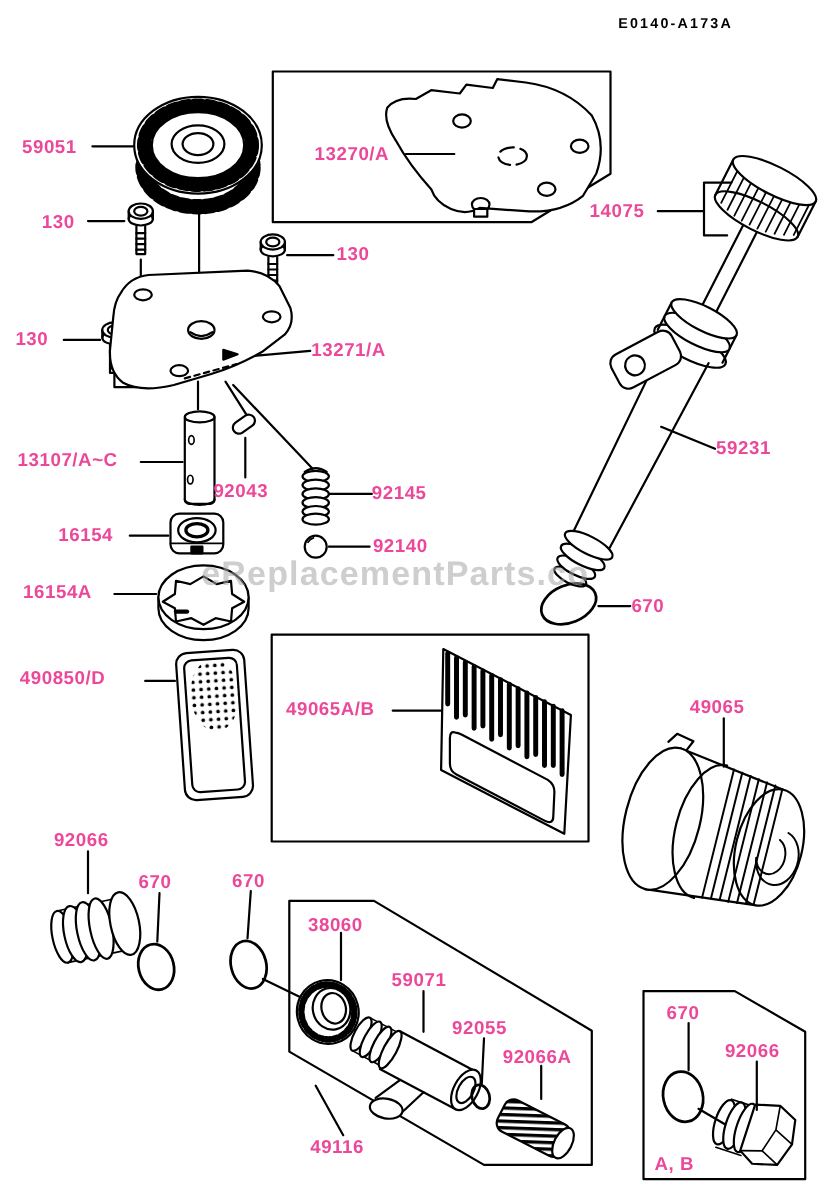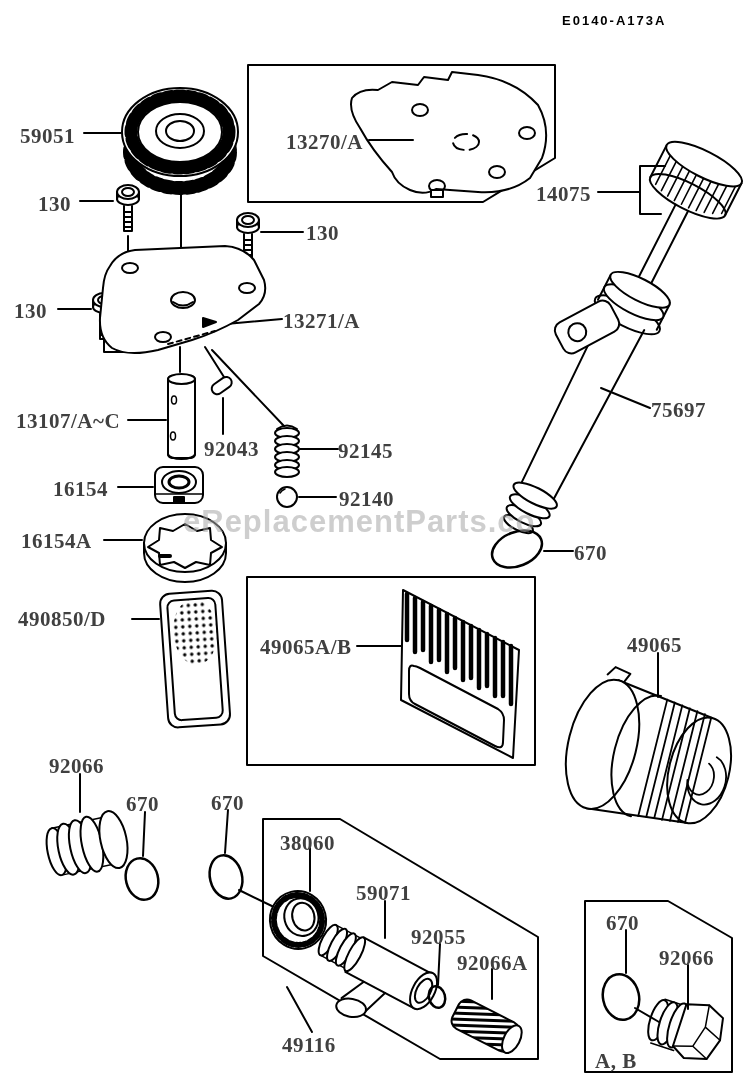--- a/index.html
+++ b/index.html
@@ -1,19 +1,19 @@
 <!DOCTYPE html>
 <html><head>
 <meta charset="utf-8">
 <style>
   html,body{margin:0;padding:0;background:#fff;}
   .stage{position:relative;width:750px;height:1087px;background:#fff;overflow:hidden;
          font-family:"Liberation Sans",sans-serif;}
-  .lbl{position:absolute;font-weight:bold;font-size:21px;color:#404040;letter-spacing:.5px;
-       white-space:nowrap;z-index:4;font-family:Liberation Serif, serif;}
+  .lbl{position:absolute;font-weight:bold;font-size:17px;color:#ec4899;letter-spacing:.5px;
+       white-space:nowrap;z-index:4;}
   .title{position:absolute;font-weight:bold;font-size:13px;letter-spacing:2px;color:#000;z-index:4;}
   .watermark{position:absolute;left:183px;top:504px;font-weight:bold;font-size:31px;
        letter-spacing:1px;color:rgba(165,165,165,.55);z-index:3;white-space:nowrap;}
   svg{position:absolute;left:0;top:0;z-index:2;}
 </style>
 </head>
 <body>
 
 <div class="stage">
 
@@ -241,26 +241,26 @@
   <div class="title" style="left:562px;top:13px">E0140-A173A</div>
 
   <div class="lbl" style="left:20px;top:124px">59051</div>
   <div class="lbl" style="left:38px;top:192px">130</div>
   <div class="lbl" style="left:286px;top:130px">13270/A</div>
   <div class="lbl" style="left:306px;top:221px">130</div>
   <div class="lbl" style="left:536px;top:182px">14075</div>
   <div class="lbl" style="left:14px;top:299px">130</div>
   <div class="lbl" style="left:283px;top:309px">13271/A</div>
   <div class="lbl" style="left:16px;top:409px">13107/A~C</div>
-  <div class="lbl" style="left:204px;top:437px">92043</div>
+  <div class="lbl" style="left:194px;top:437px">92043</div>
   <div class="lbl" style="left:338px;top:439px">92145</div>
   <div class="lbl" style="left:339px;top:487px">92140</div>
   <div class="lbl" style="left:53px;top:477px">16154</div>
   <div class="lbl" style="left:21px;top:529px">16154A</div>
-  <div class="lbl" style="left:651px;top:398px">75697</div>
+  <div class="lbl" style="left:651px;top:398px">59231</div>
   <div class="lbl" style="left:574px;top:541px">670</div>
   <div class="lbl" style="left:18px;top:607px">490850/D</div>
   <div class="lbl" style="left:260px;top:635px">49065A/B</div>
   <div class="lbl" style="left:627px;top:633px">49065</div>
   <div class="lbl" style="left:49px;top:754px">92066</div>
   <div class="lbl" style="left:126px;top:792px">670</div>
   <div class="lbl" style="left:211px;top:791px">670</div>
   <div class="lbl" style="left:280px;top:831px">38060</div>
   <div class="lbl" style="left:356px;top:881px">59071</div>
   <div class="lbl" style="left:411px;top:925px">92055</div>

